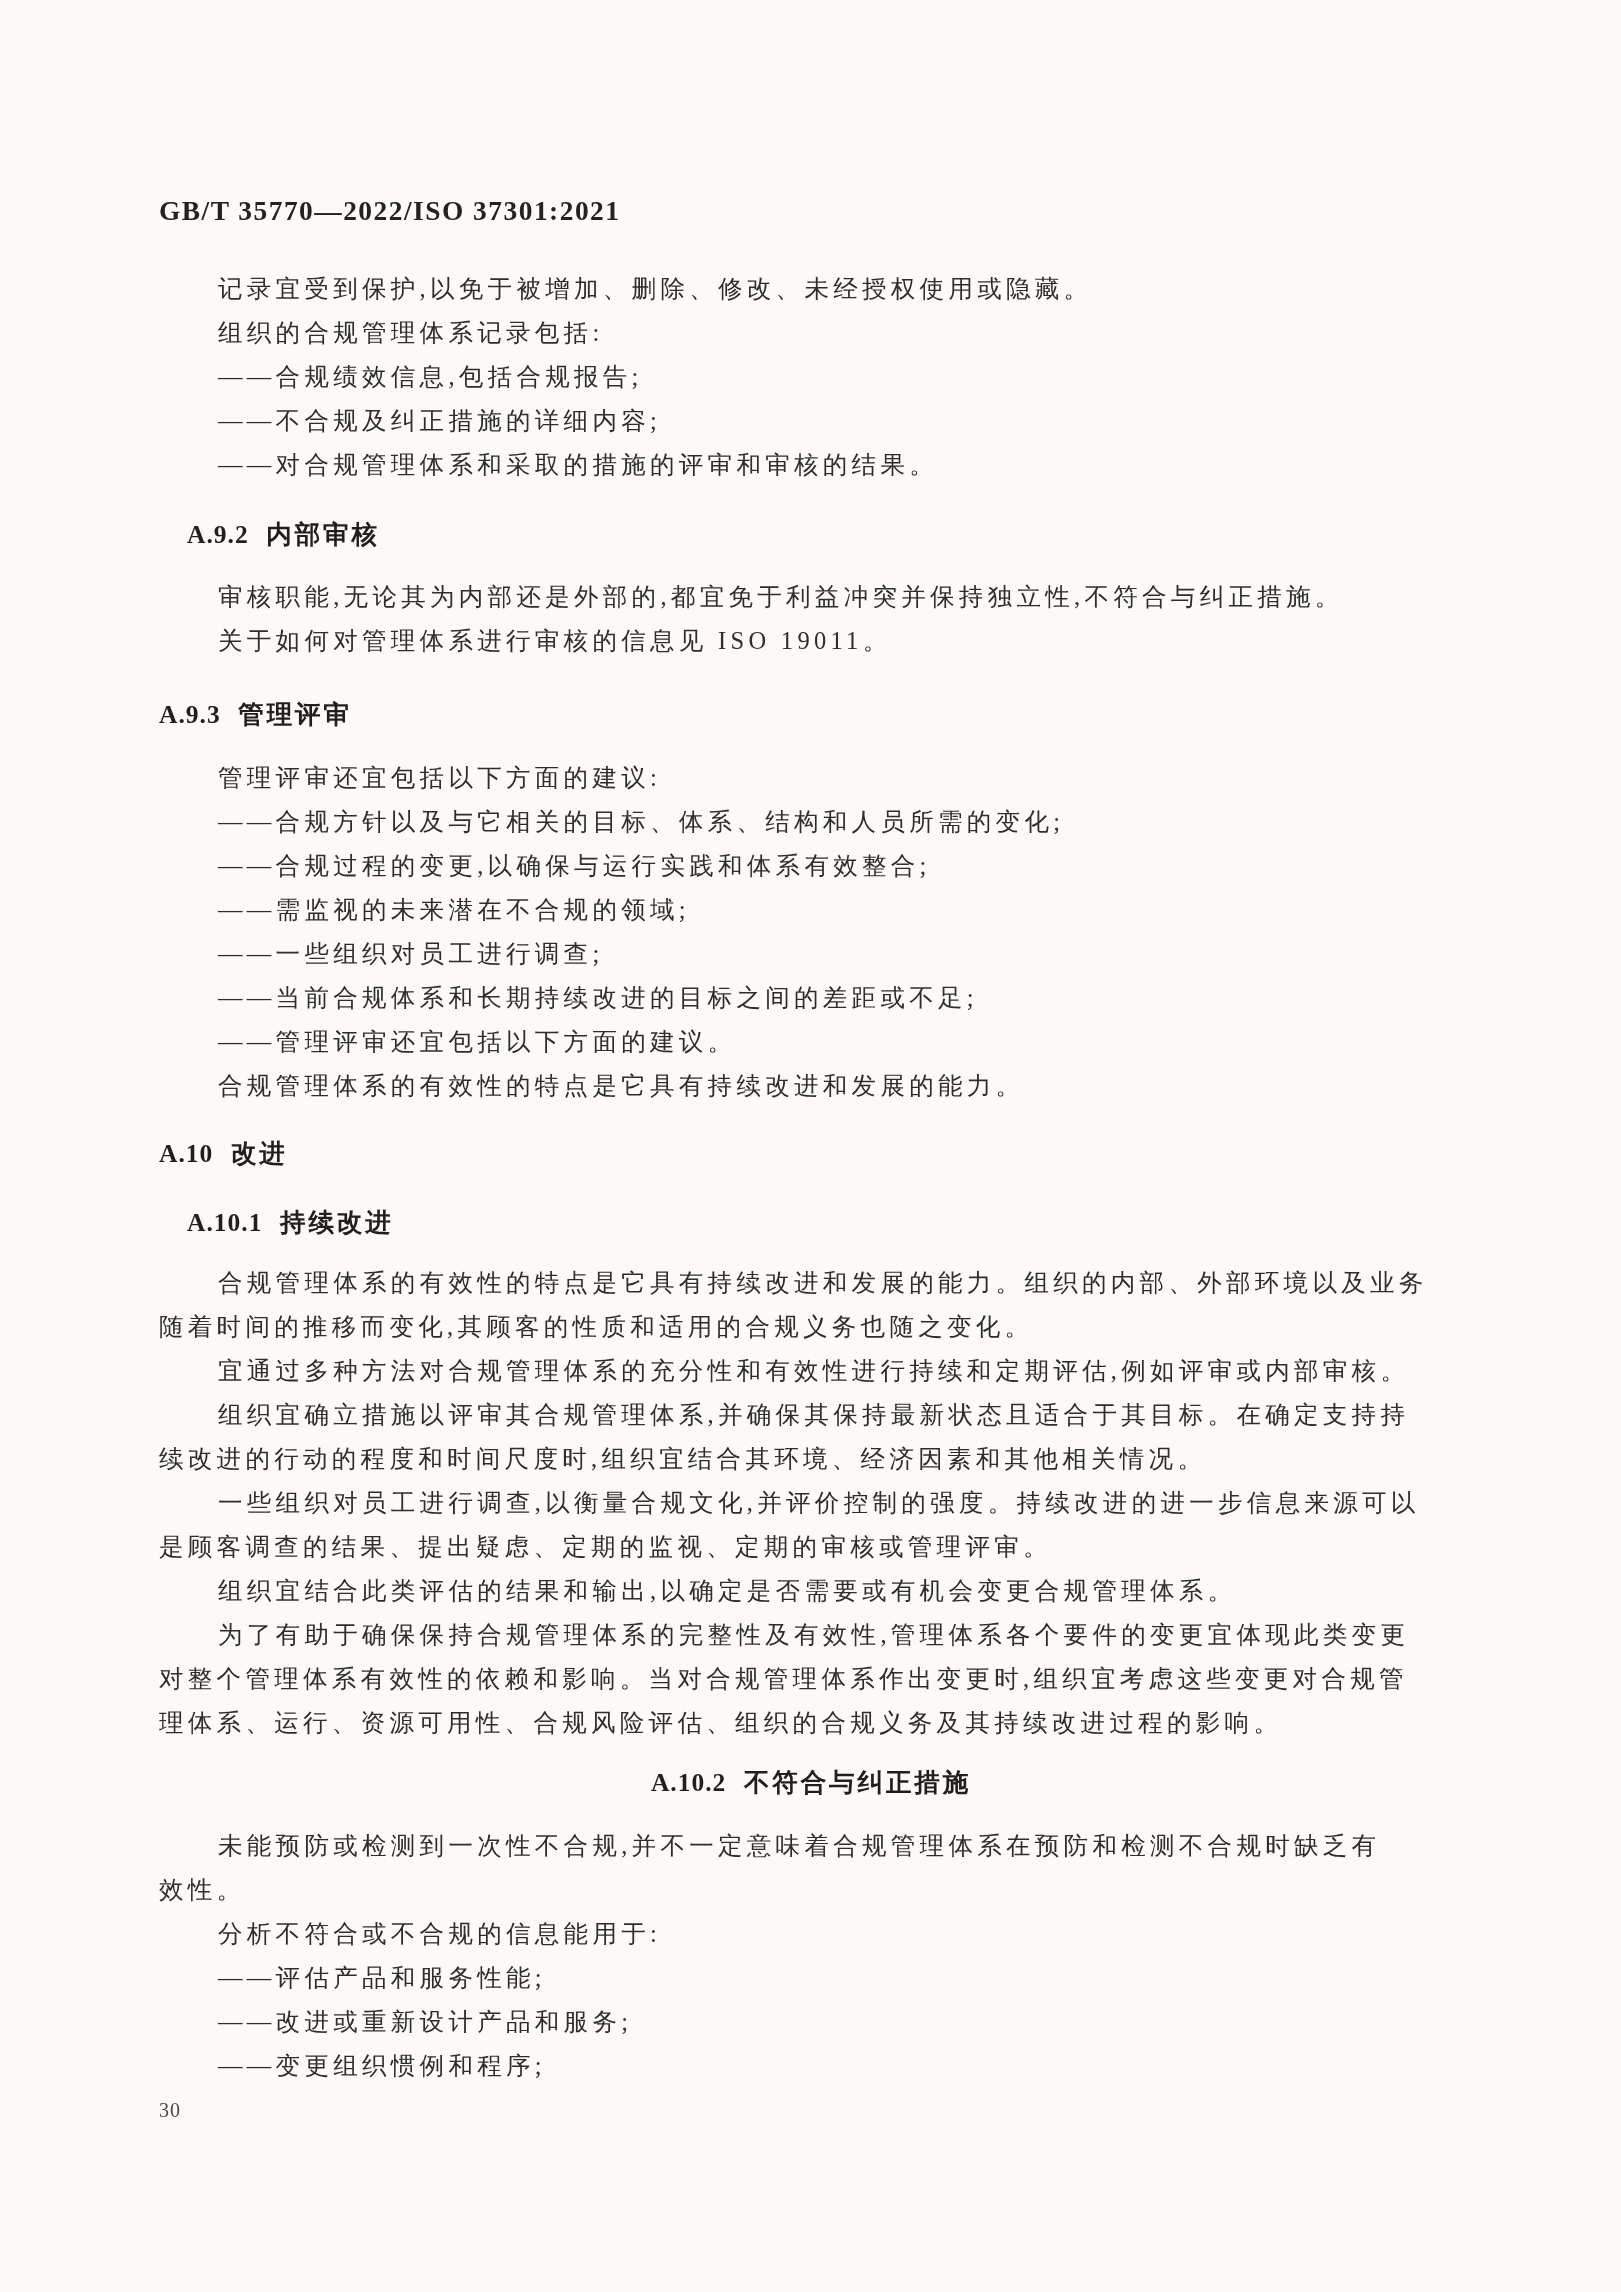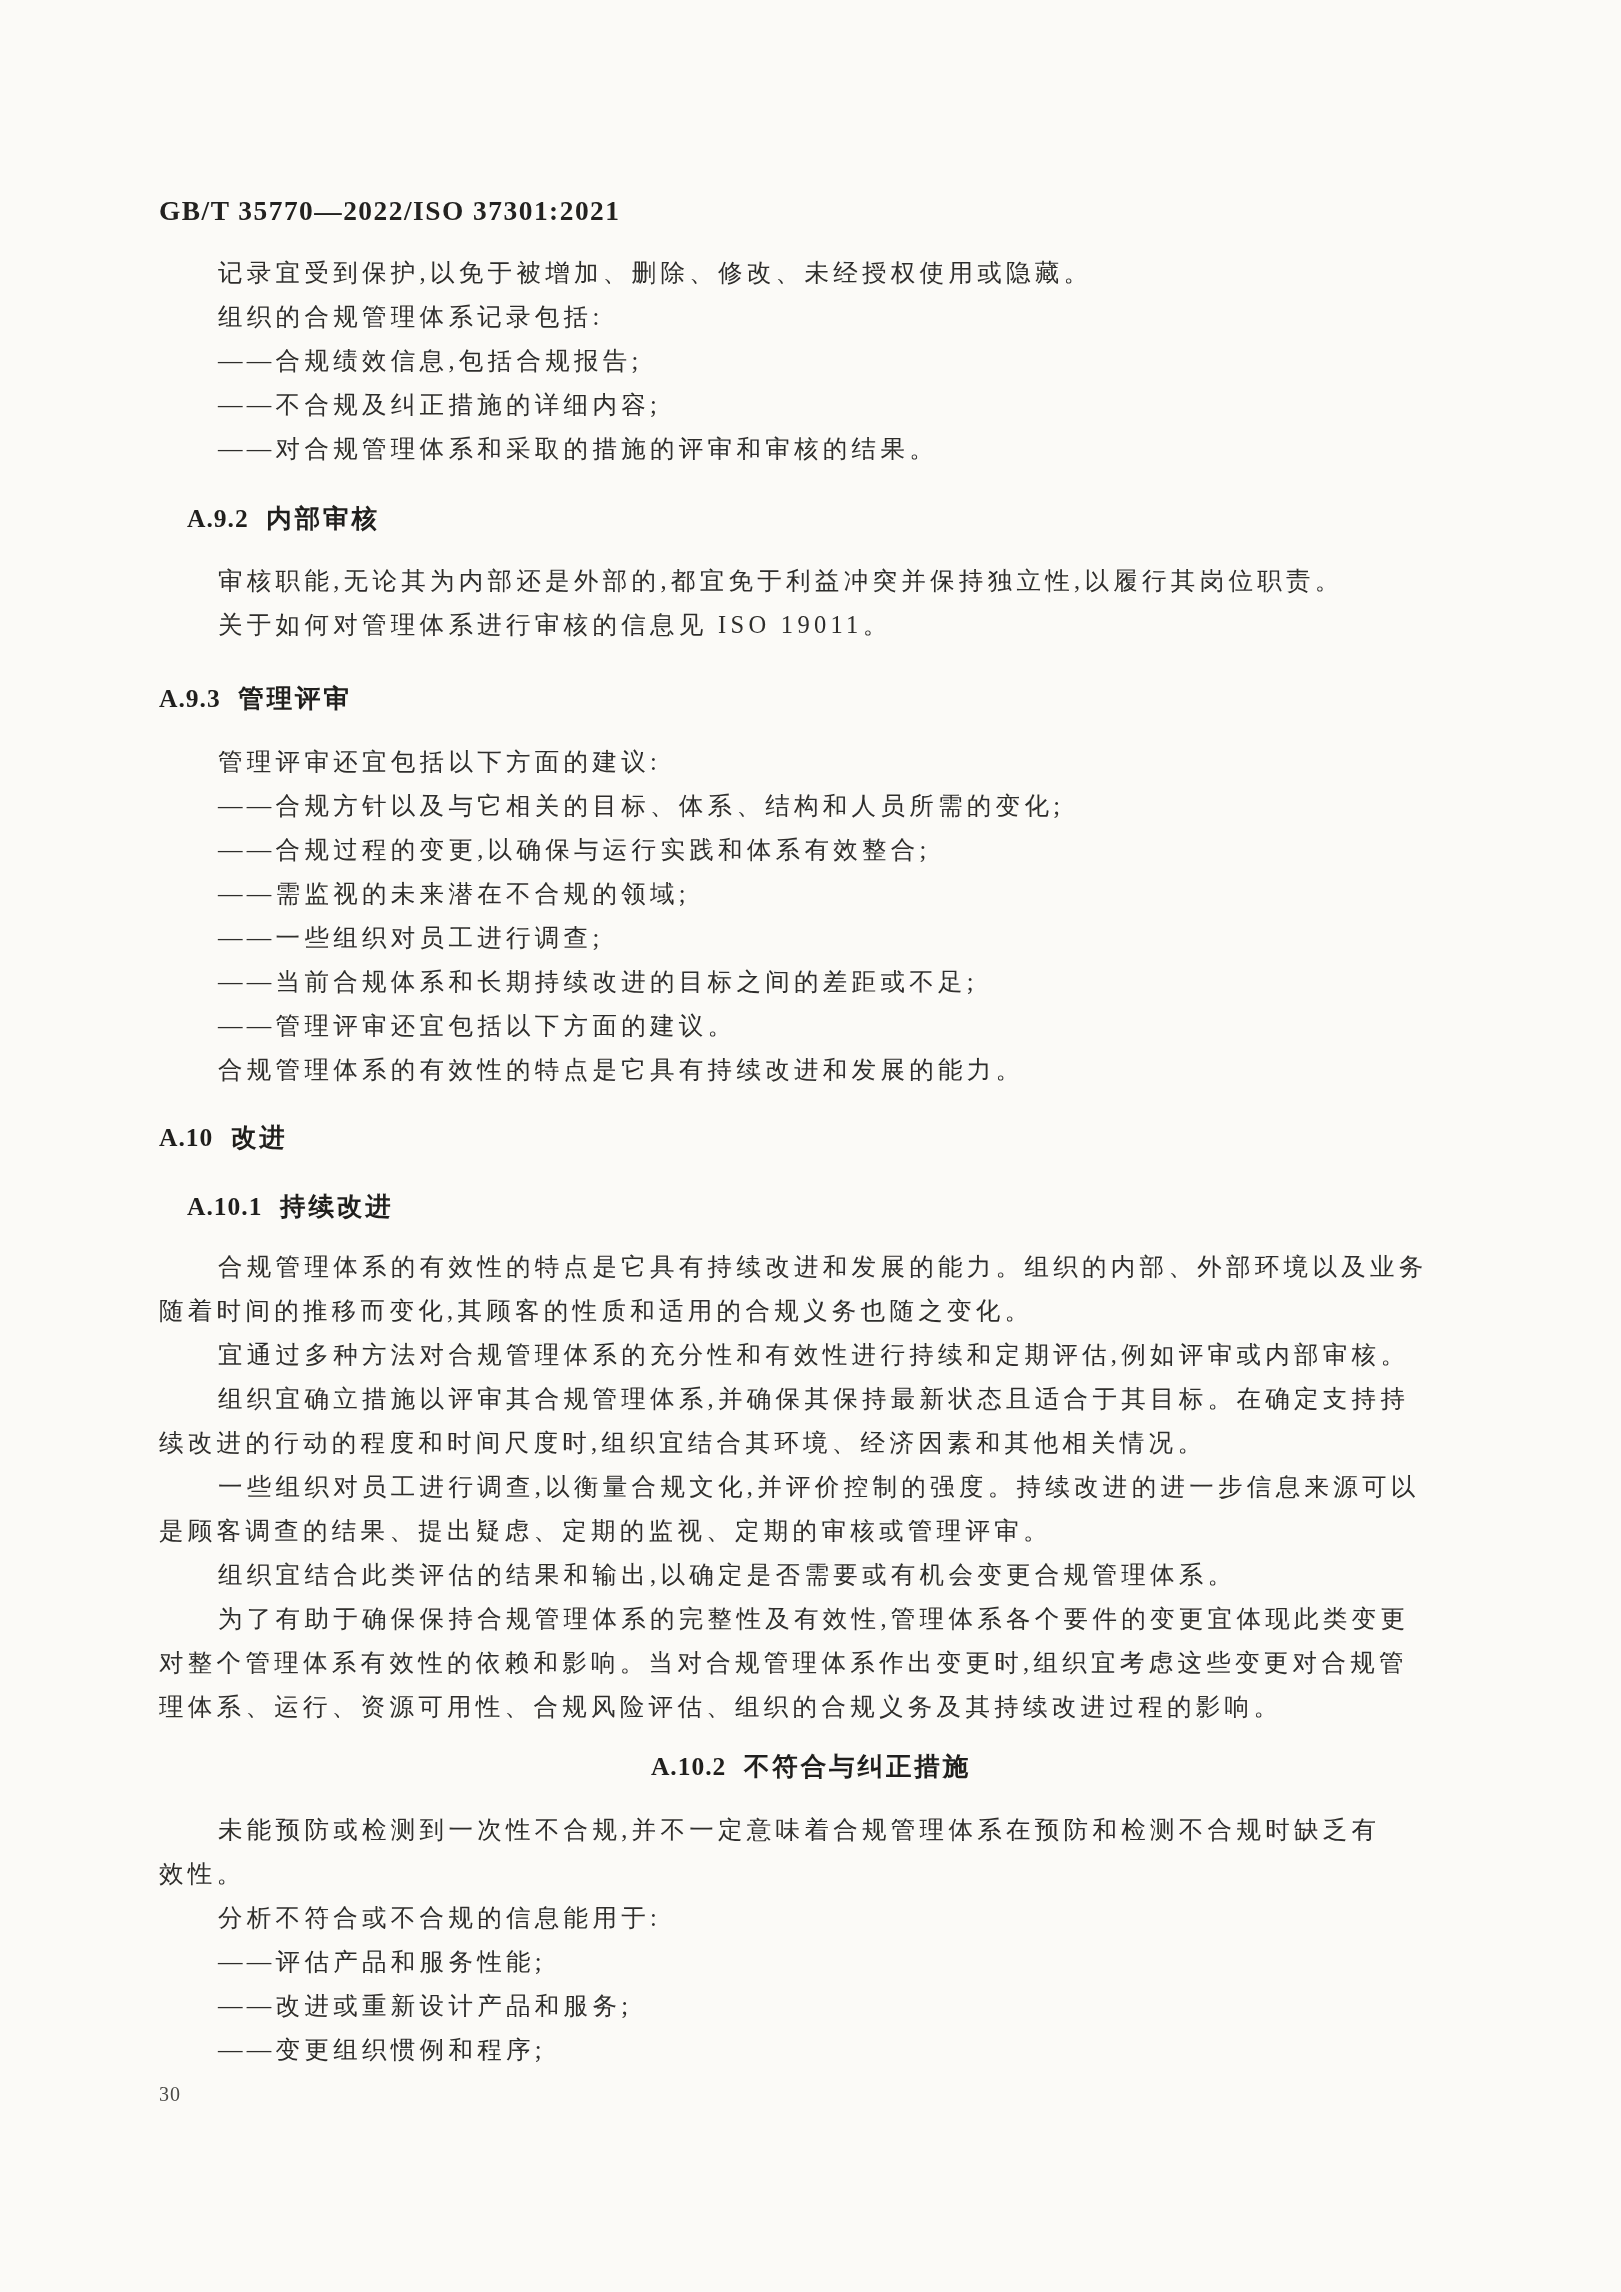--- a/index.html
+++ b/index.html
@@ -62,21 +62,21 @@
     margin-left: 17.6px;
     letter-spacing: 2.9px;
   }
   .page-number {
     height: 44px;
     line-height: 44px;
     font-size: 20px;
     letter-spacing: 1px;
     color: #4a4946;
   }
-  .mt35 { margin-top: 18px; }
+  .mt35 { margin-top: 34px; }
   .mt32 { margin-top: 15px; text-align: center; }
   .mt30 { margin-top: 29px; }
   .mt25 { margin-top: 24.5px; margin-left: 28px; }
   .mt24 { margin-top: 23.5px; }
   .mt20 { margin-top: 19.6px; }
   .mt18 { margin-top: 17.6px; }
 </style>
 </head>
 <body>
 
@@ -88,21 +88,21 @@
     <div class="line indent mt35">记录宜受到保护,以免于被增加、删除、修改、未经授权使用或隐藏。</div>
     <div class="line indent">组织的合规管理体系记录包括:</div>
     <div class="line indent">——合规绩效信息,包括合规报告;</div>
     <div class="line indent">——不合规及纠正措施的详细内容;</div>
     <div class="line indent">——对合规管理体系和采取的措施的评审和审核的结果。</div>
 
     <div class="heading mt25">
       <span class="h-num">A.9.2</span><span class="h-title">内部审核</span>
     </div>
 
-    <div class="line indent mt20">审核职能,无论其为内部还是外部的,都宜免于利益冲突并保持独立性,以履行其岗位职责。</div>
+    <div class="line indent mt20">审核职能,无论其为内部还是外部的,都宜免于利益冲突并保持独立性,不符合与纠正措施。</div>
     <div class="line indent">关于如何对管理体系进行审核的信息见 ISO 19011。</div>
 
     <div class="heading mt30">
       <span class="h-num">A.9.3</span><span class="h-title">管理评审</span>
     </div>
 
     <div class="line indent mt20">管理评审还宜包括以下方面的建议:</div>
     <div class="line indent">——合规方针以及与它相关的目标、体系、结构和人员所需的变化;</div>
     <div class="line indent">——合规过程的变更,以确保与运行实践和体系有效整合;</div>
     <div class="line indent">——需监视的未来潜在不合规的领域;</div>

